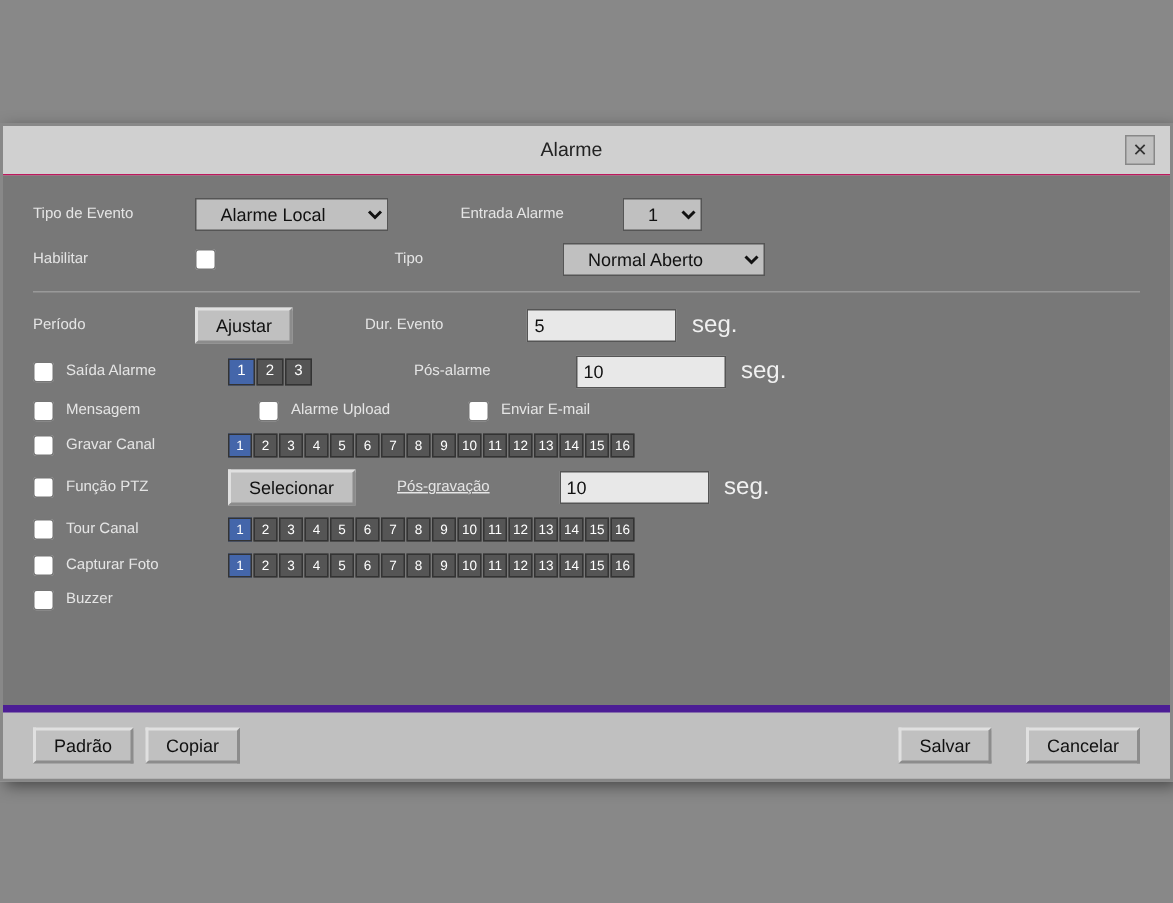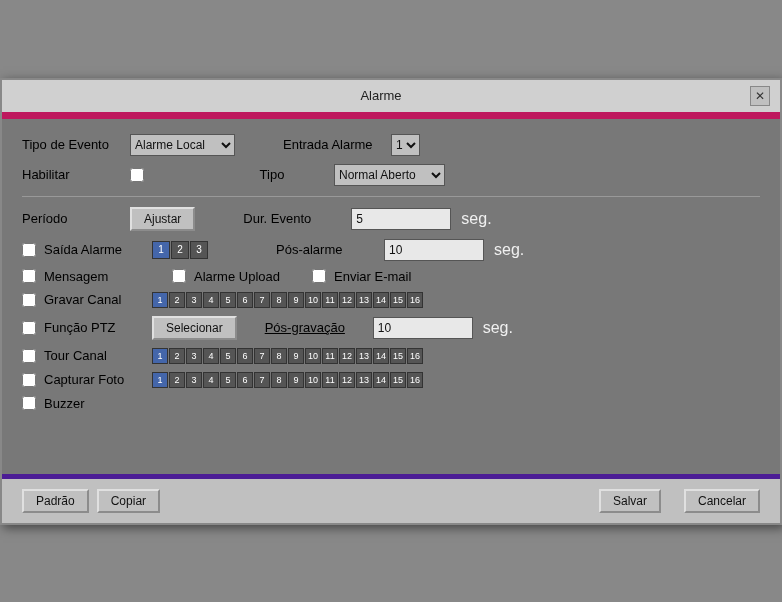--- a/index.html
+++ b/index.html
@@ -13,21 +13,21 @@
       font-size: 13px;
     }
     .dialog {
       width: 782px;
       background: #c0c0c0;
       border: 2px solid #888;
       box-shadow: 3px 3px 10px rgba(0,0,0,0.5);
     }
     .title-bar {
       background: #d0d0d0;
-      border-bottom: 7px solid #be185d;
+      border-bottom: 1px solid #be185d;
       padding: 6px 10px;
       display: flex;
       justify-content: space-between;
       align-items: center;
     }
     .title-bar-title {
       flex: 1;
       text-align: center;
       font-size: 13px;
       color: #222;
@@ -49,29 +49,29 @@
       padding: 15px 20px;
       color: #f0f0f0;
     }
     .row {
       display: flex;
       align-items: center;
       margin-bottom: 8px;
       gap: 8px;
     }
     .label {
-      color: #000000;
+      color: #e5e5e5;
       min-width: 100px;
-      font-size: 13px;
+      font-size: 10px;
     }
     select {
       background: #c0c0c0;
       border: 1px solid #555;
       color: #111;
-      padding: 2px 0;
+      padding: 2px 12px;
       font-size: 12px;
       height: 22px;
       cursor: pointer;
     }
     input[type="text"] {
       background: #e8e8e8;
       border: 1px solid #555;
       color: #111;
       padding: 2px 4px;
       font-size: 12px;
@@ -165,21 +165,21 @@
       <span class="label" style="margin-left:40px;">Entrada Alarme</span>
       <select>
         <option>1</option><option>2</option><option>3</option><option>4</option>
         <option>5</option><option>6</option><option>7</option><option>8</option>
       </select>
     </div>
 
     <div class="row">
       <span class="label">Habilitar</span>
       <input type="checkbox" style="">
-      <span class="label" style="margin-left:70px;text-align:center;">Tipo</span>
+      <span class="label" style="margin-left:111px;">Tipo</span>
       <select style="margin-left:4px;">
         <option>Normal Aberto</option>
         <option>Normal Fechado</option>
       </select>
     </div>
 
     <hr class="divider">
 
     <div class="row">
       <span class="label">Período</span>

